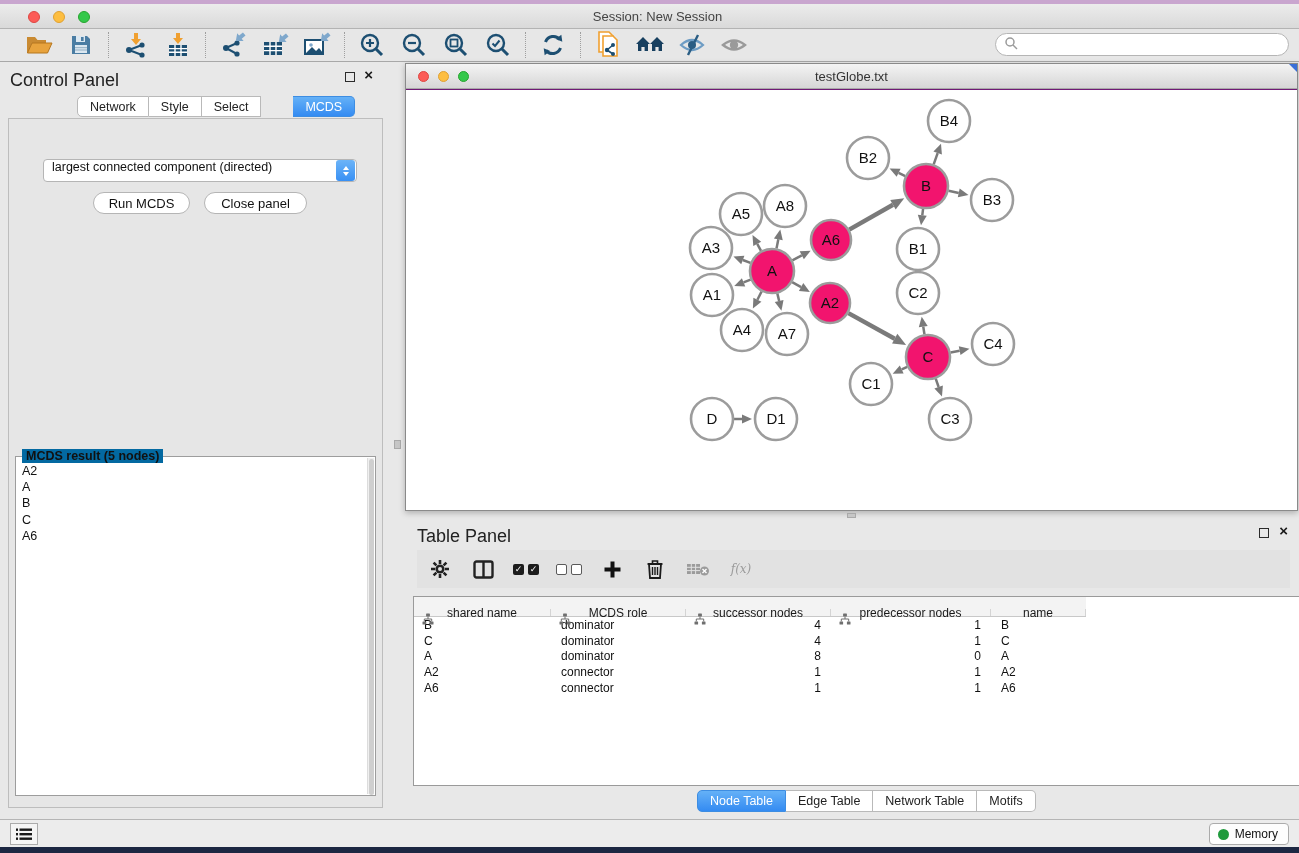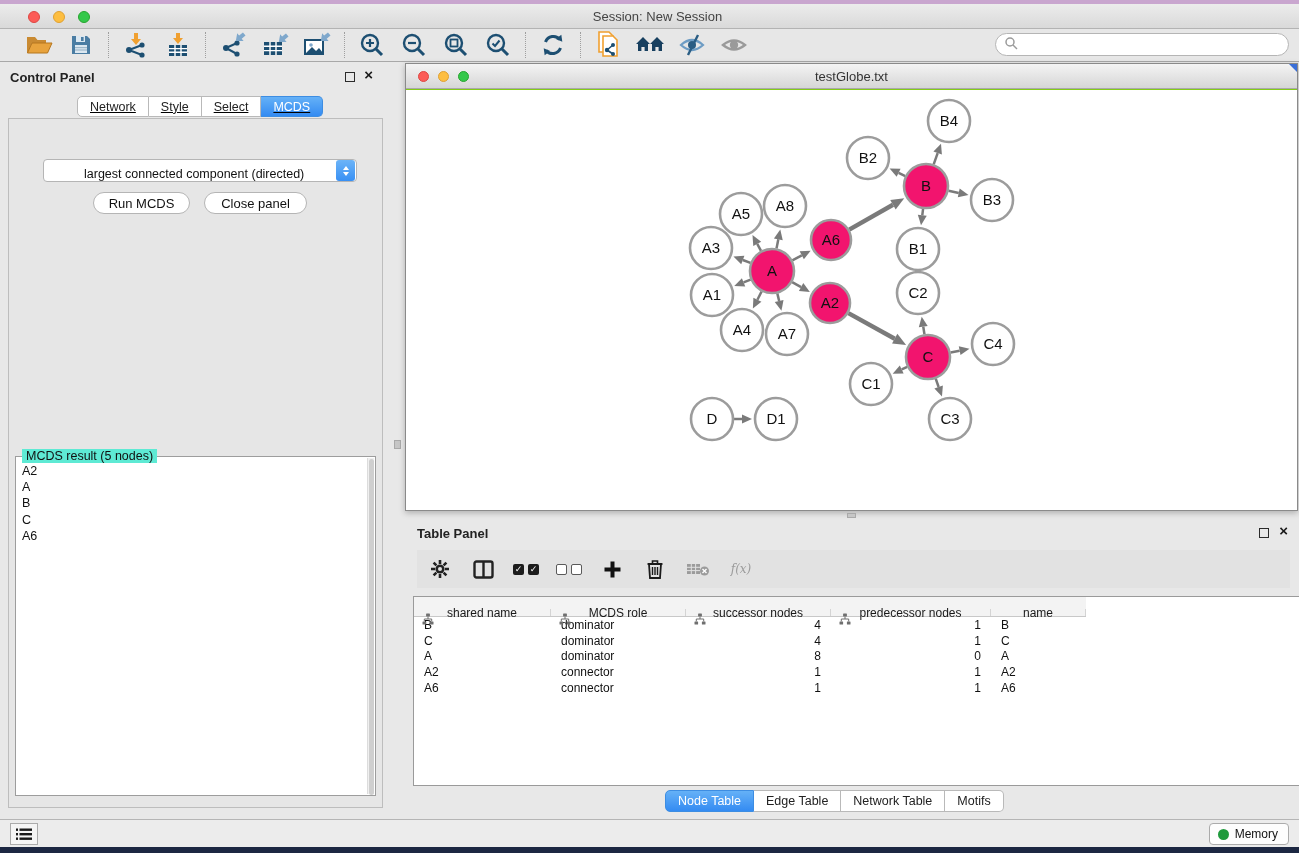--- a/index.html
+++ b/index.html
@@ -28,66 +28,66 @@
   .tbtn { width:30px; height:28px; display:flex; align-items:center; justify-content:center; cursor:default; }
   .search-wrap { position:absolute; left:995px; top:4px; width:294px; height:23px;
     background:#fff; border:1px solid #b5b5b5; border-radius:12px; display:flex; align-items:center; padding-left:8px; }
   .search-wrap input { border:none; outline:none; flex:1; font-size:12px; background:transparent; height:18px; }
 
   
   .workspace { position:absolute; left:0; top:62px; width:1299px; height:757px; }
 
   
   .control-panel { position:absolute; left:0; top:0; width:391px; height:757px; }
-  .panel-head { position:absolute; left:10px; top:8px; font-size:13px; color:#222;font-weight:bold; }
+  .panel-head { position:absolute; left:10px; top:8px; font-size:18px; color:#222; }
   .panel-ctl { position:absolute; top:10px; display:flex; gap:10px; align-items:center; }
   .cp-ctl { right:10px; }
   .float-ic { width:10px; height:10px; border:1.6px solid #2b2b2b; background:transparent; }
   .close-ic { font-size:15px; font-weight:bold; color:#1a1a1a; line-height:10px; }
 
   .seg-tabs { display:flex; }
   .seg-tab { height:21px; padding:0 12px; background:#fff; border:1px solid #b9b9b9; border-left:none;
     font-size:12.5px; color:#222; display:flex; align-items:center; cursor:default; }
   .seg-tab:first-child { border-left:1px solid #b9b9b9; border-radius:5px 0 0 5px; }
   .seg-tab:last-child { border-radius:0 5px 5px 0; }
-  .seg-tab.selected { background:linear-gradient(#65b1f7,#348bf2); border-color:#3d8de2; color:#fff; }
-  .cp-tabs { position:absolute; left:77px; top:34px;text-decoration:underline; }
+  .seg-tab.selected { background:linear-gradient(#65b1f7,#348bf2); border-color:#3d8de2; color:#fff;margin-left:32px; }
+  .cp-tabs { position:absolute; left:77px; top:34px; }
 
   .cp-body { position:absolute; left:8px; top:56px; width:375px; height:690px;
     background:#e6e6e6; border:1px solid #bdbdbd; }
   .opt-label { position:absolute; left:0; right:0; top:20px; text-align:center; font-size:13px; color:#1a1a1a; }
   .dropdown { position:absolute; left:34px; top:40px; width:314px; height:23px; background:#fff;
-    border:1px solid #b5b5b5; border-radius:4px; display:flex; align-items:flex-end;padding-left:32px; }
+    border:1px solid #b5b5b5; border-radius:4px; display:flex; align-items:flex-start; }
   .dropdown .dval { flex:1; font-size:12.5px; color:#111; padding-left:8px; white-space:nowrap; overflow:hidden; }
   .dd-btn { width:19px; height:21px; margin:0 1px; border-radius:3px; background:linear-gradient(#6cb4f8,#3890f4);
     display:flex; flex-direction:column; align-items:center; justify-content:center; gap:2px; }
   .dd-up { width:0; height:0; border-left:3.5px solid transparent; border-right:3.5px solid transparent; border-bottom:4px solid #fff; }
   .dd-dn { width:0; height:0; border-left:3.5px solid transparent; border-right:3.5px solid transparent; border-top:4px solid #fff; }
   .cp-btn { position:absolute; top:73px; height:22px; background:#fff; border:1px solid #b5b5b5; border-radius:11px;
     font-size:13px; color:#111; display:flex; align-items:center; justify-content:center; cursor:default; }
   .btn-run { left:84px; width:97px; }
   .btn-close { left:195px; width:103px; }
 
   .result-box { position:absolute; left:6px; top:337px; width:361px; height:340px;
     border:1px solid #9d9d9d; background:#fff; }
-  .result-legend { position:absolute; left:6px; top:-8px; background:#5eead4; padding:0 4px; font-size:12.5px; color:#111; }
+  .result-legend { position:absolute; left:6px; top:-8px; background:#0369a1; padding:0 4px; font-size:12.5px; color:#111;font-weight:bold; }
   .result-list { position:absolute; inset:6px 9px 2px 4px; overflow:hidden; }
   .result-item { font-size:12.5px; color:#111; line-height:16.2px; padding-left:2px; }
   .result-scroll { position:absolute; right:1px; top:1px; bottom:1px; width:7px; background:#f0f0f0; border-left:1px solid #dcdcdc; }
   .result-scroll .thumb { position:absolute; left:1px; top:1px; width:5px; height:100%; background:#cfcfcf; border-radius:3px; }
 
   
   .v-divider { position:absolute; left:391px; top:0; width:14px; height:757px; }
   .v-grip { position:absolute; left:3px; top:378px; width:7px; height:9px; background:#c6c6c6; border:1px solid #a9a9a9; }
   .h-divider { position:absolute; left:405px; top:449px; width:894px; height:9px; }
   .h-grip { position:absolute; left:442px; top:2px; width:9px; height:5px; background:#c6c6c6; border:1px solid #a9a9a9; }
 
   
   .net-frame { position:absolute; left:405px; top:1px; width:893px; height:448px;
-    border:1px solid #8a8a8a; background:#84cc16; box-shadow:0 2px 6px rgba(0,0,0,.25); }
+    border:1px solid #8a8a8a; background:#701a75; box-shadow:0 2px 6px rgba(0,0,0,.25); }
   .net-titlebar { position:absolute; left:0; top:0; right:0; height:25px;
     background:linear-gradient(#f4f4f4,#d6d6d6); border-bottom:1px solid #a9a9a9; }
   .net-titlebar .title { position:absolute; left:0; right:0; top:5px; text-align:center; font-size:13px; color:#333; }
   .net-lights { position:absolute; left:12px; top:7px; display:flex; gap:9px; }
   .net-lights .light { width:11px; height:11px; }
   .net-corner { position:absolute; right:0; top:0; width:0; height:0;
     border-left:8px solid transparent; border-top:8px solid #3a6fd8; }
   .net-canvas { position:absolute; left:0; top:26px; width:891px; height:420px; background:#fff; }
 
   

